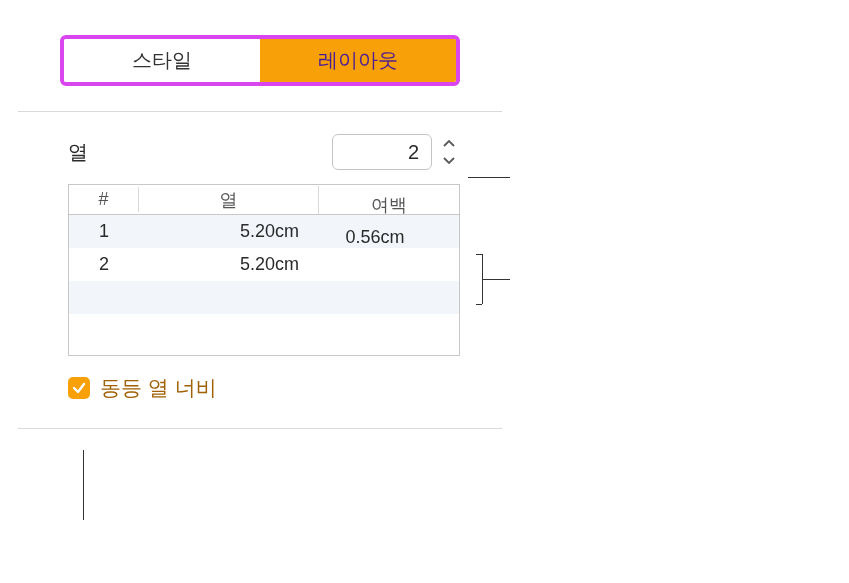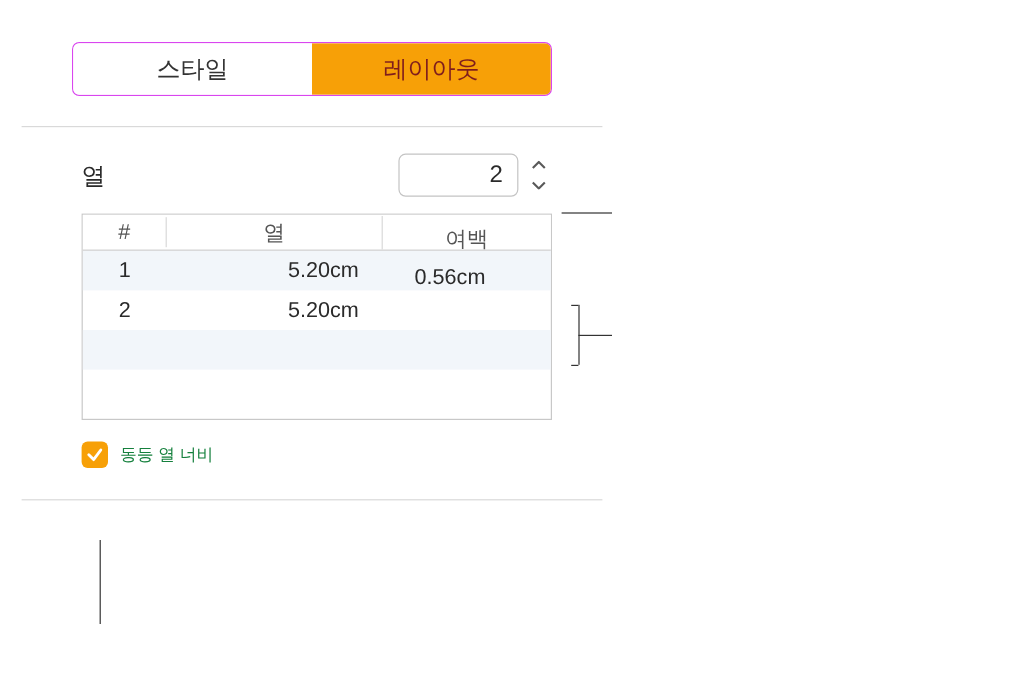--- a/index.html
+++ b/index.html
@@ -14,36 +14,36 @@
       height: 583px;
       position: relative;
     }
     .panel {
       width: 520px;
       padding: 0;
     }
     .tab-segment {
       display: flex;
       margin: 35px 60px 0 60px;
-      border: 1px solid #d946ef;
+      border: 4px solid #d946ef;
       border-radius: 6px;
       overflow: hidden;
     }
     .tab-item {
       flex: 1;
       text-align: center;
       padding: 8px 0;
       font-size: 20px;
       cursor: pointer;
       background: #ffffff;
       color: #333333;
     }
     .tab-item.active {
       background: #f7a007;
-      color: #7f1d1d;
+      color: #4c1d95;
     }
     .divider {
       height: 1px;
       background: #d9d9d9;
       margin: 25px 18px 0 18px;
     }
     .row-control {
       display: flex;
       align-items: center;
       justify-content: space-between;
@@ -142,22 +142,22 @@
       background: #f7a007;
       display: flex;
       align-items: center;
       justify-content: center;
       cursor: pointer;
     }
     .checkbox svg {
       display: block;
     }
     .checkbox-label {
-      font-size: 14px;
-      color: #15803d;
+      font-size: 21px;
+      color: #a16207;
     }
     .divider2 {
       height: 1px;
       background: #d9d9d9;
       margin: 26px 18px 0 18px;
     }
     
     .callout-line {
       position: absolute;
       background: transparent;

